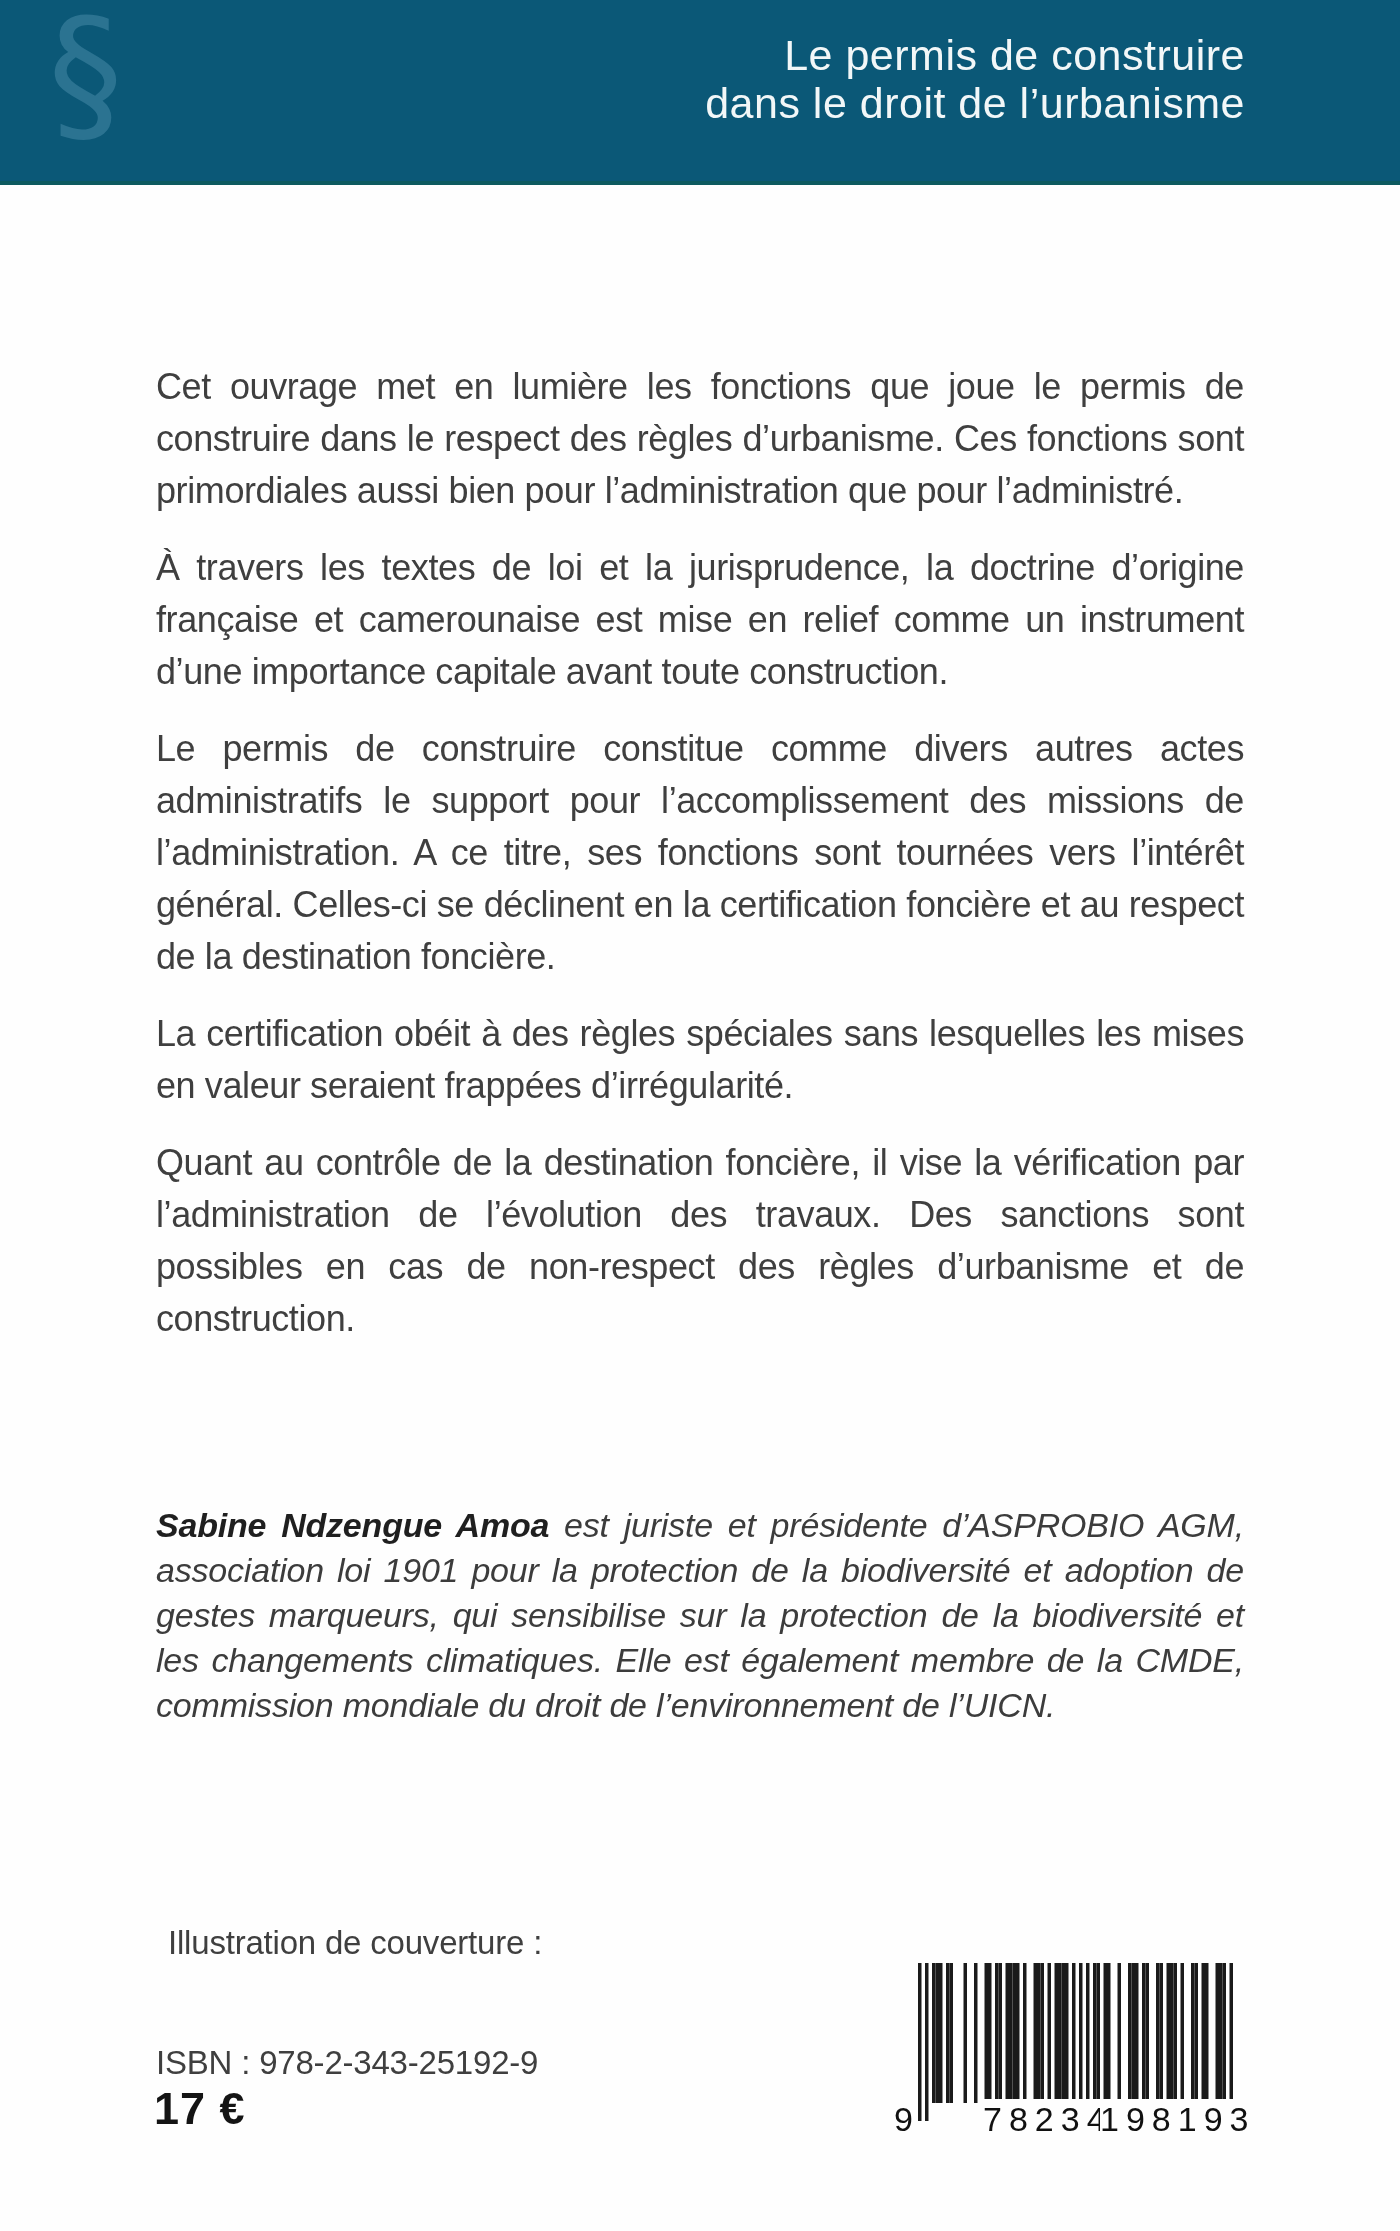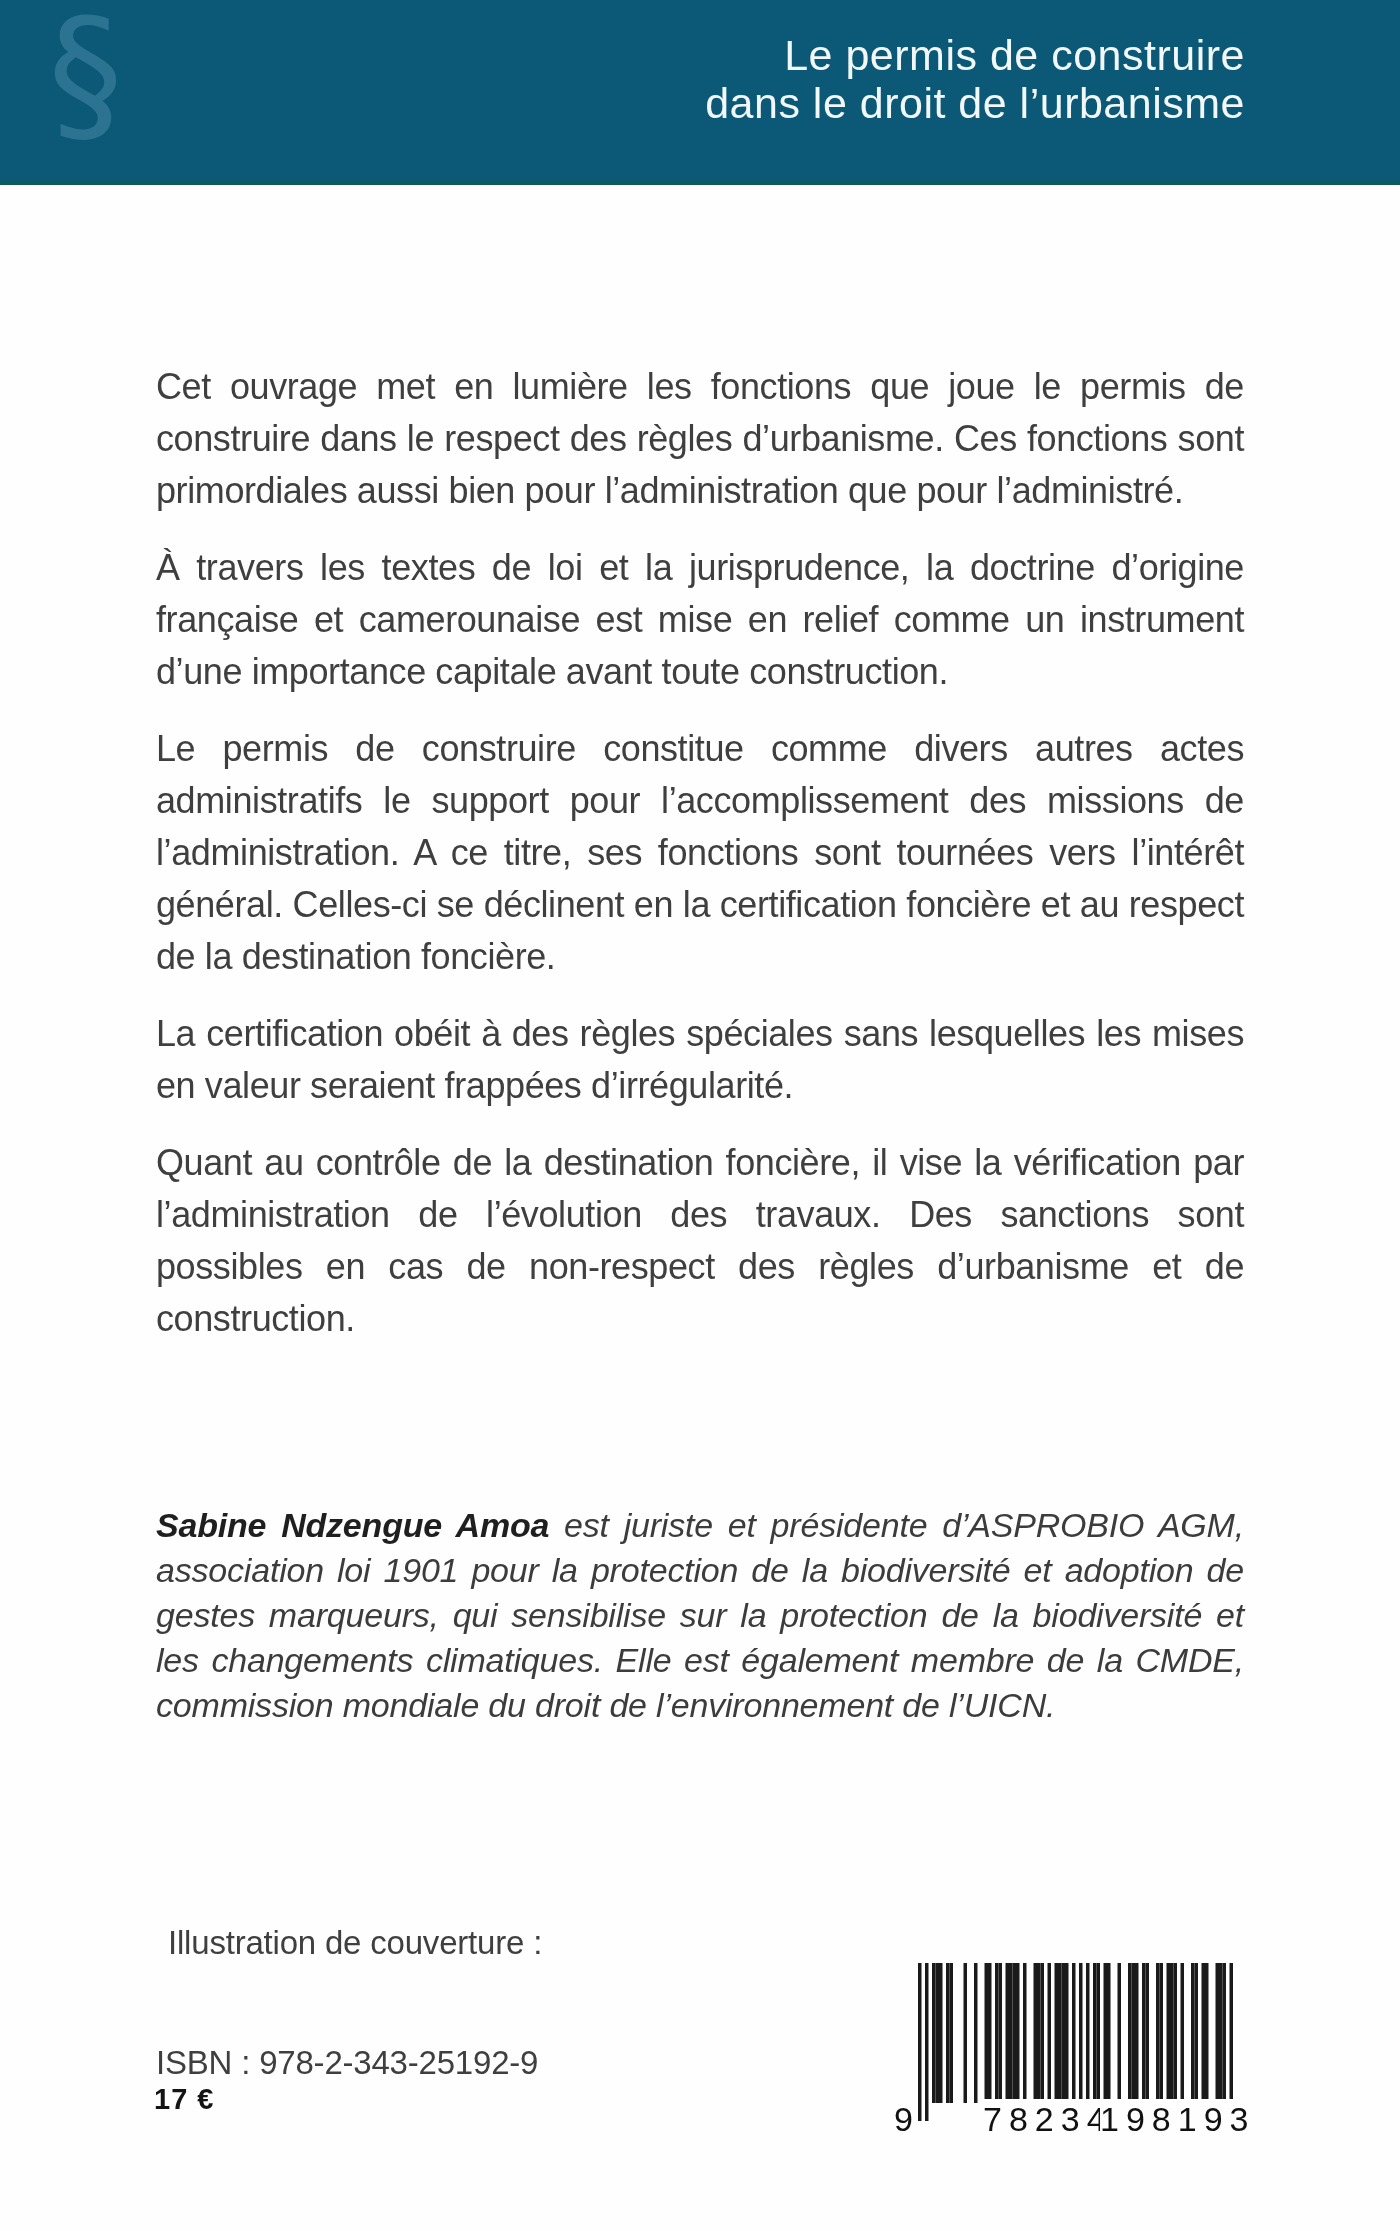--- a/index.html
+++ b/index.html
@@ -40,21 +40,21 @@
   .credit{
     position:absolute;left:168px;top:1920px;
     font-size:33px;line-height:46px;color:#3f3f3f;letter-spacing:-0.2px;
   }
   .isbn{
     position:absolute;left:156px;top:2044px;
     font-size:33px;color:#3f3f3f;letter-spacing:-0.2px;
   }
   .price{
     position:absolute;left:154px;top:2083px;
-    font-size:29px;color:#141414;font-weight:bold;letter-spacing:1px;
+    font-size:45px;color:#141414;font-weight:bold;letter-spacing:1px;
   }
   
   .barcode{position:absolute;left:898px;top:1963px;width:360px;height:178px;}
   .barcode .bars{position:absolute;left:20px;top:0;}
   .bdigit{
     position:absolute;top:136px;font-size:34px;line-height:40px;color:#111;
     font-family:"Liberation Sans",sans-serif;background:#fefefe;
   }
   .d-first{left:-4px;}
   .d-left{left:37px;letter-spacing:7px;margin-left:48px;}

